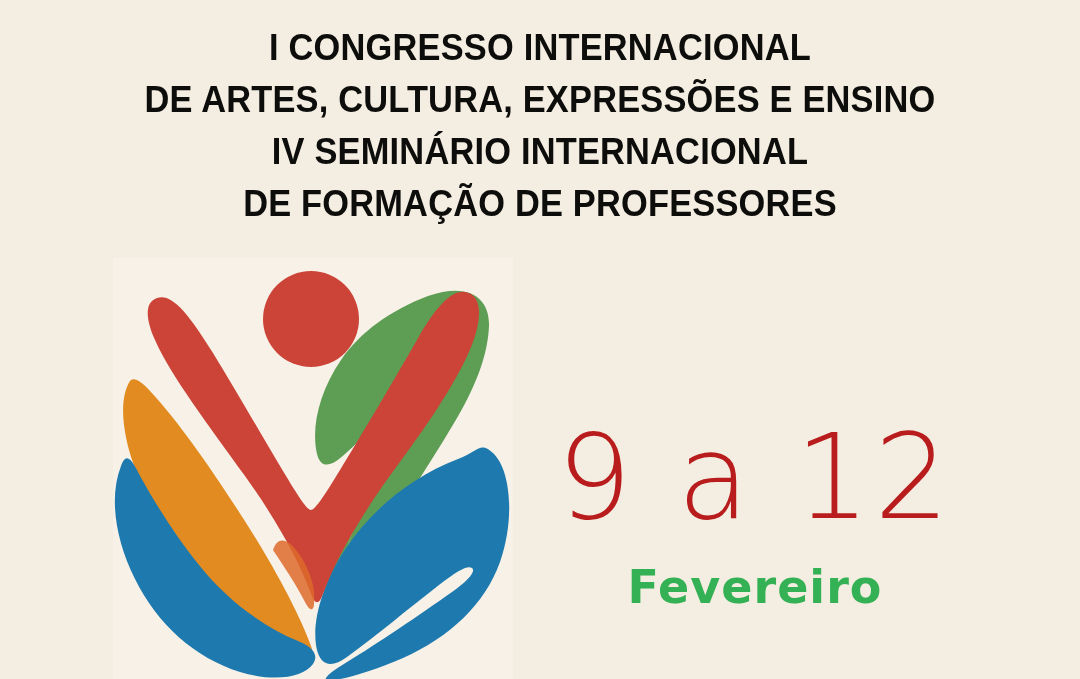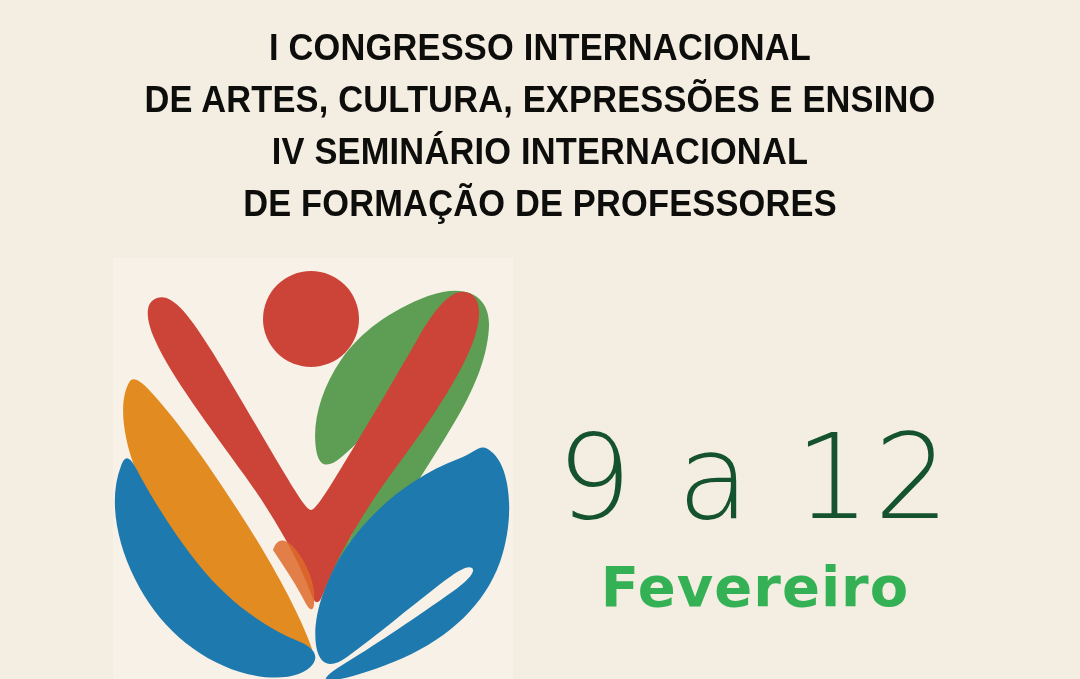--- a/index.html
+++ b/index.html
@@ -65,34 +65,34 @@
   
   .date-block {
     position: absolute;
     left: 540px;
     top: 418px;
     width: 430px;
     text-align: center;
   }
   .date-range {
     display: block;
-    color: #14532d;
+    color: #b91c1c;
     font-family: "DejaVu Sans", sans-serif;
     font-weight: 300;
     font-size: 118px;
     line-height: 118px;
     letter-spacing: 4px;
     white-space: nowrap;
   }
   .date-month {
     display: block;
     color: #34b154;
     font-family: "DejaVu Sans", sans-serif;
     font-weight: bold;
-    font-size: 56px;
+    font-size: 46px;
     line-height: 78px;
     letter-spacing: 1px;
     margin-top: 12px;
     white-space: nowrap;
   }
 </style>
 </head>
 <body>
 
 <div class="poster">

